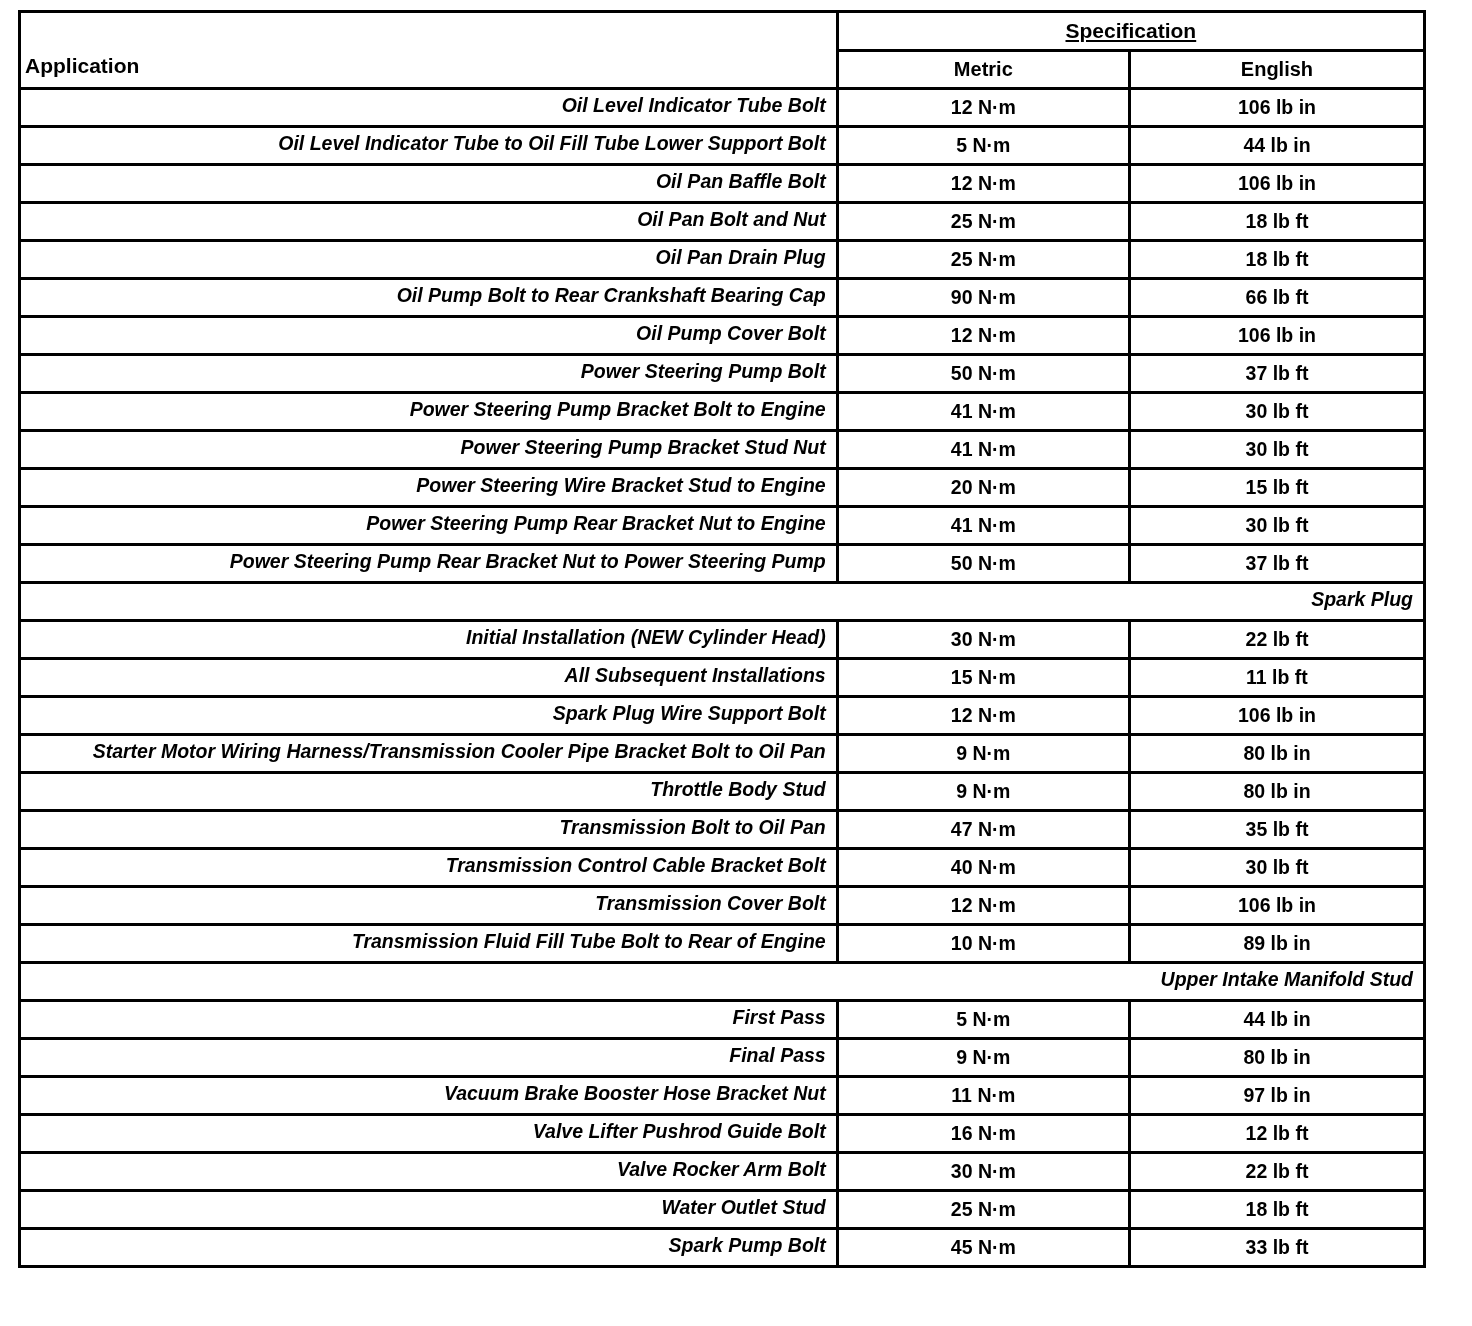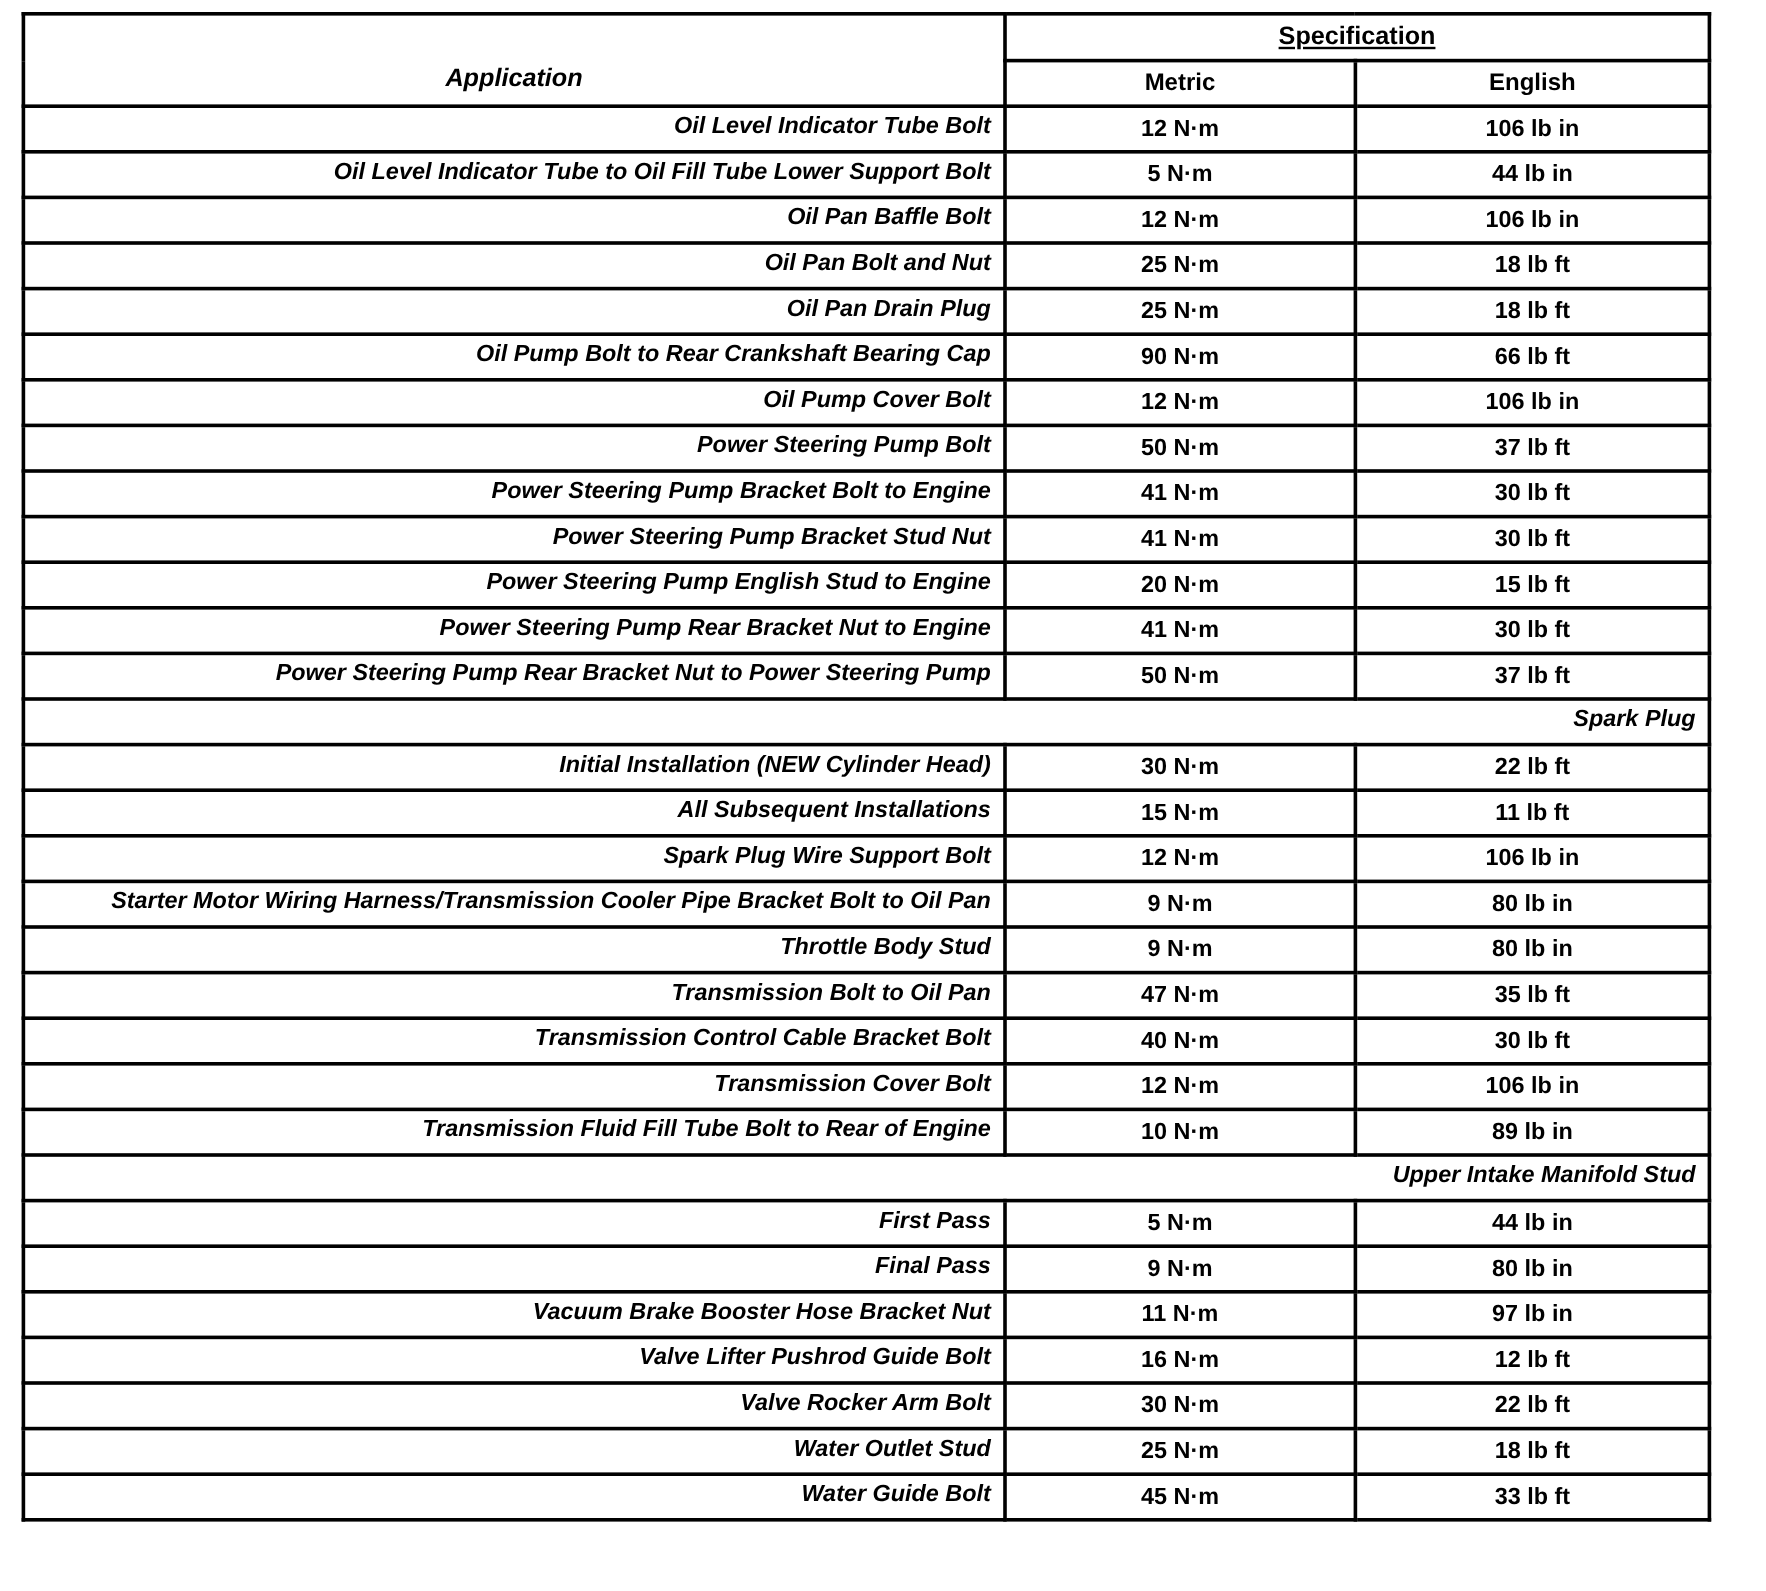--- a/index.html
+++ b/index.html
@@ -33,24 +33,23 @@
 
   th.spec-header {
     font-size: 21px;
     text-align: center;
     padding: 6px 4px;
     height: 36px;
     text-decoration: underline;
   }
   th.app-header {
     font-size: 21px;
-    text-align: center;
+    text-align: left;
     vertical-align: bottom;
     padding: 4px 4px 9px 4px;
-    font-style: italic;
   }
   th.sub-header {
     font-size: 20px;
     text-align: center;
     padding: 6px 15px;
     height: 38px;
   }
   td.app-cell {
     font-size: 19.5px;
     text-align: right;
@@ -135,21 +134,21 @@
           <td class="app-cell">Power Steering Pump Bracket Bolt to Engine</td>
           <td class="val-cell">41 N·m</td>
           <td class="val-cell">30 lb ft</td>
         </tr>
         <tr>
           <td class="app-cell">Power Steering Pump Bracket Stud Nut</td>
           <td class="val-cell">41 N·m</td>
           <td class="val-cell">30 lb ft</td>
         </tr>
         <tr>
-          <td class="app-cell">Power Steering Pump English Stud to Engine</td>
+          <td class="app-cell">Power Steering Wire Bracket Stud to Engine</td>
           <td class="val-cell">20 N·m</td>
           <td class="val-cell">15 lb ft</td>
         </tr>
         <tr>
           <td class="app-cell">Power Steering Pump Rear Bracket Nut to Engine</td>
           <td class="val-cell">41 N·m</td>
           <td class="val-cell">30 lb ft</td>
         </tr>
         <tr>
           <td class="app-cell">Power Steering Pump Rear Bracket Nut to Power Steering Pump</td>
@@ -231,19 +230,19 @@
           <td class="app-cell">Valve Rocker Arm Bolt</td>
           <td class="val-cell">30 N·m</td>
           <td class="val-cell">22 lb ft</td>
         </tr>
         <tr>
           <td class="app-cell">Water Outlet Stud</td>
           <td class="val-cell">25 N·m</td>
           <td class="val-cell">18 lb ft</td>
         </tr>
         <tr>
-          <td class="app-cell">Water Guide Bolt</td>
+          <td class="app-cell">Spark Pump Bolt</td>
           <td class="val-cell">45 N·m</td>
           <td class="val-cell">33 lb ft</td>
         </tr>
       </tbody>
   </table>
 </div>
 
 </body></html>

